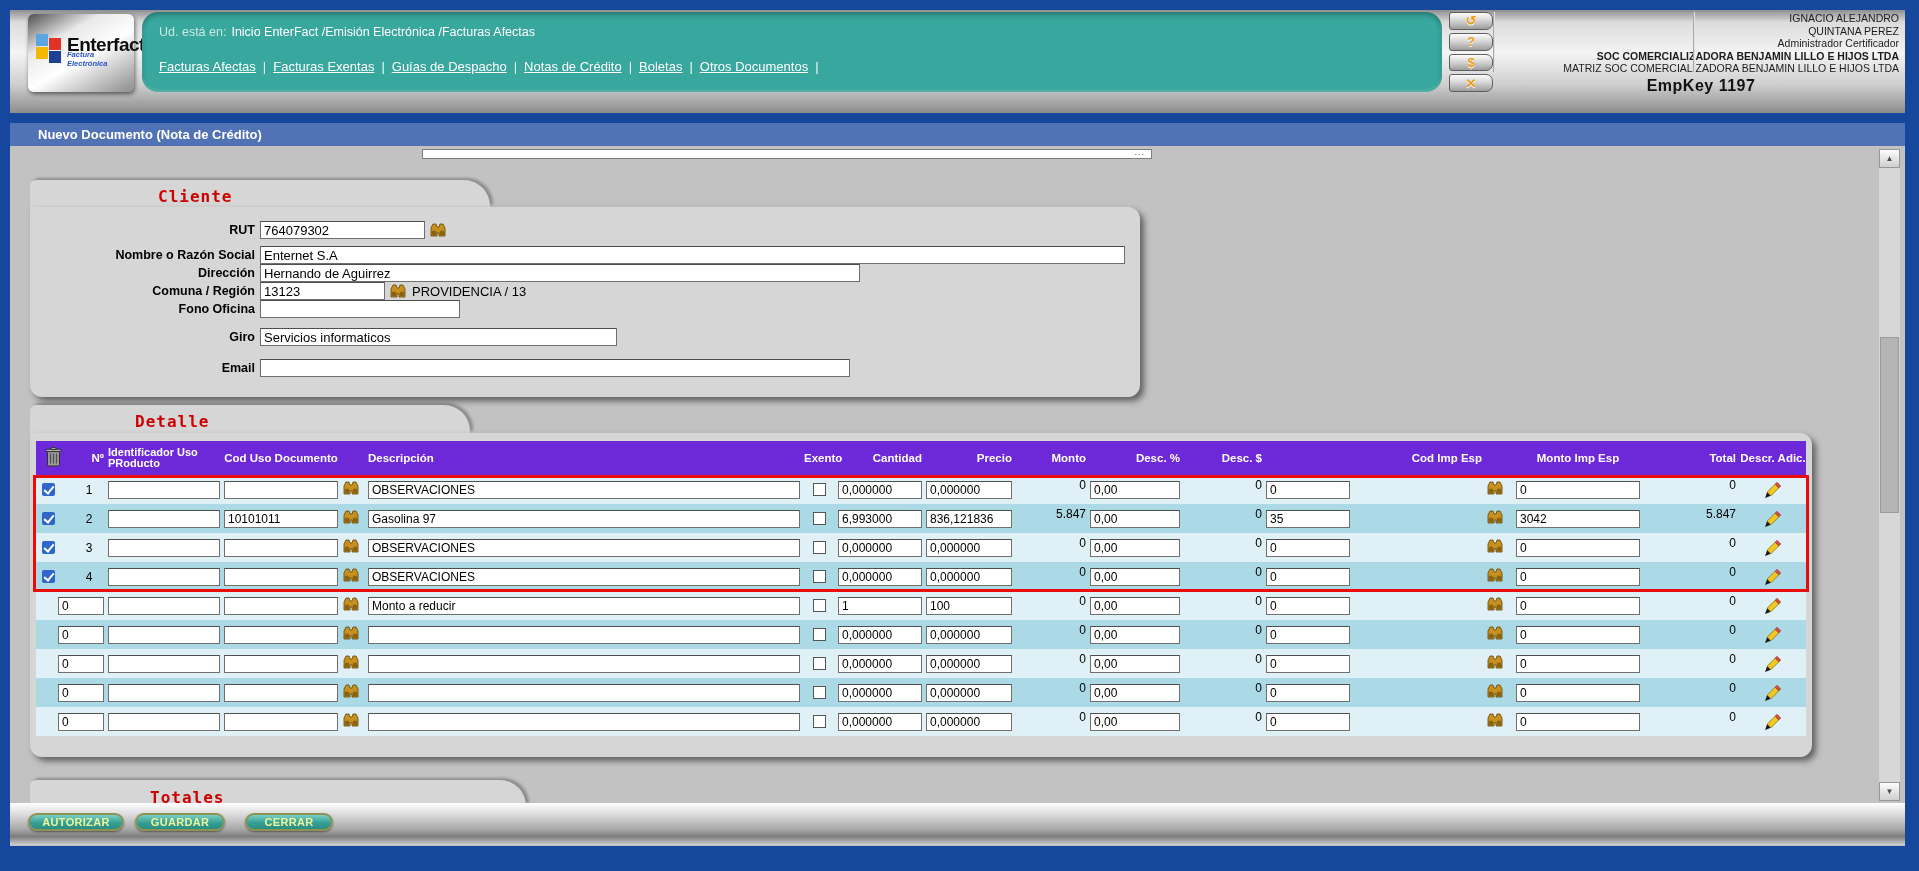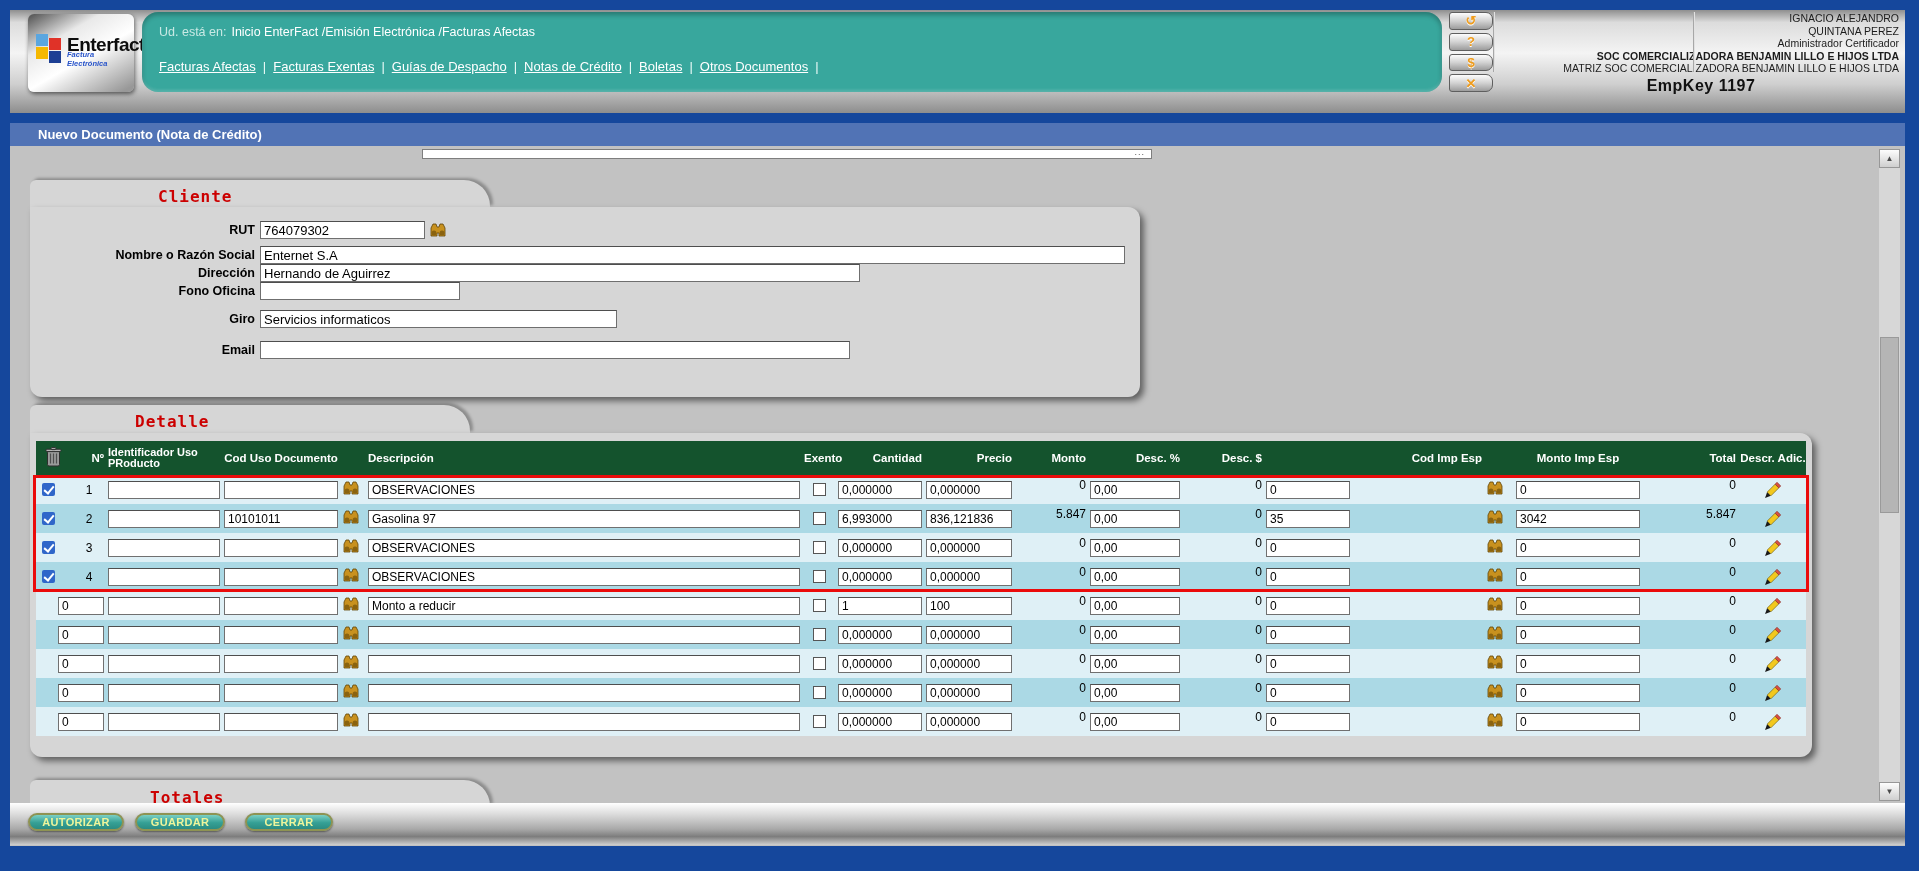--- a/index.html
+++ b/index.html
@@ -55,21 +55,21 @@
   .frow{display:flex;align-items:center;height:18px;}
   .frow .flabel{width:225px;text-align:right;padding-right:5px;font-weight:bold;font-size:12.5px;color:#000;}
   .fin{height:18px;border:1px solid #6f6f6f;border-top-color:#4e4e4e;background:#fff;
     font-size:13px;padding:0 3px;box-sizing:border-box;font-family:inherit;}
   .fsuffix{margin-left:5px;font-size:13px;color:#000;}
   .binoc{display:inline-flex;margin-left:4px;cursor:pointer;}
 
   
   #dtable{position:absolute;left:6px;top:8px;width:1770px;}
   .grid18{display:grid;grid-template-columns:34px 30px 112px 114px 22px 432px 30px 84px 86px 70px 90px 78px 84px 1fr 26px 124px 92px 66px;column-gap:4px;align-items:center;}
-  #thead{height:34px;background:#14532d;color:#fff;font-weight:bold;font-size:11.5px;}
+  #thead{height:34px;background:#6d28d9;color:#fff;font-weight:bold;font-size:11.5px;}
   #thead .hc{white-space:nowrap;overflow:visible;}
   #thead .wrap{white-space:normal;font-size:11px;line-height:11px;}
   .c-l{text-align:left;} .c-c{text-align:center;} .c-r{text-align:right;}
   .trow{height:29px;position:relative;}
   .trow.lt{background:#dff0f6;} .trow.dk{background:#abd9e5;}
   .tin{height:18px;border:1px solid #707070;border-top-color:#4e4e4e;background:#fff;
     font-size:12px;padding:0 3px;width:100%;box-sizing:border-box;font-family:inherit;}
   .numtxt{font-size:12px;text-align:center;width:100%;}
   .numin{width:46px;margin-left:-16px;}
   .txtc{font-size:12px;color:#000;text-align:right;align-self:start;padding-top:3px;}
@@ -169,20 +169,32 @@
               </svg>
             </span>
           </div>
           <div class="frow" style="margin-bottom: 0px;">
             <div class="flabel">Nombre o Razón Social</div>
             <input class="fin" type="text" value="Enternet S.A" style="width: 865px;">
           </div>
           <div class="frow" style="margin-bottom: 0px;">
             <div class="flabel">Dirección</div>
             <input class="fin" type="text" value="Hernando de Aguirrez" style="width: 600px;">
+          </div>
+          <div class="frow" style="margin-bottom: 0px;">
+            <div class="flabel">Comuna / Región</div>
+            <input class="fin" type="text" value="13123" style="width: 125px;">
+            <span class="binoc">
+              <svg width="18" height="14" viewBox="0 0 18 14">
+                <path d="M2 5 L4 1 h3 l1 3 h2 l1 -3 h3 l2 4 v8 h-6 v-3 h-2 v3 H2 z" fill="#c8911f" stroke="#5f4408" stroke-width="0.8"></path>
+                <circle cx="5" cy="10" r="2.5" fill="#8a6310"></circle>
+                <circle cx="13" cy="10" r="2.5" fill="#8a6310"></circle>
+              </svg>
+            </span>
+            <span class="fsuffix">PROVIDENCIA / 13</span>
           </div>
           <div class="frow" style="margin-bottom: 10px;">
             <div class="flabel">Fono Oficina</div>
             <input class="fin" type="text" value="" style="width: 200px;">
           </div>
           <div class="frow" style="margin-bottom: 13px;">
             <div class="flabel">Giro</div>
             <input class="fin" type="text" value="Servicios informaticos" style="width: 357px;">
           </div>
           <div class="frow" style="margin-bottom: 0px;">
@@ -612,21 +624,21 @@
                     <polygon points="10.5,3 12.3,1.2 15.8,4.7 14,6.5" fill="#d94f42" stroke="#8a2e26" stroke-width="0.6"></polygon>
                   </svg>
                 </div>
               </div>
             </div>
           </div>
         <div id="redbox" style="top:34px;"></div>
       </div>
     </div>
 
-    <div class="tab" style="left:20px;top:634px;width:460px;height:26px;z-index:1;">
+    <div class="tab" style="left:20px;top:634px;width:460px;height:26px;z-index:1;padding-left:36px;">
       <span class="tlabel" style="left:120px;top:8px;">Totales</span>
     </div>
     <div id="silverband">
       <div class="pill" style="left:18px;width:96px;">AUTORIZAR</div>
       <div class="pill" style="left:125px;width:90px;">GUARDAR</div>
       <div class="pill" style="left:235px;width:88px;">CERRAR</div>
     </div>
 
     <div id="vsb">
       <div class="sbtn" style="top:0;">▲</div>

